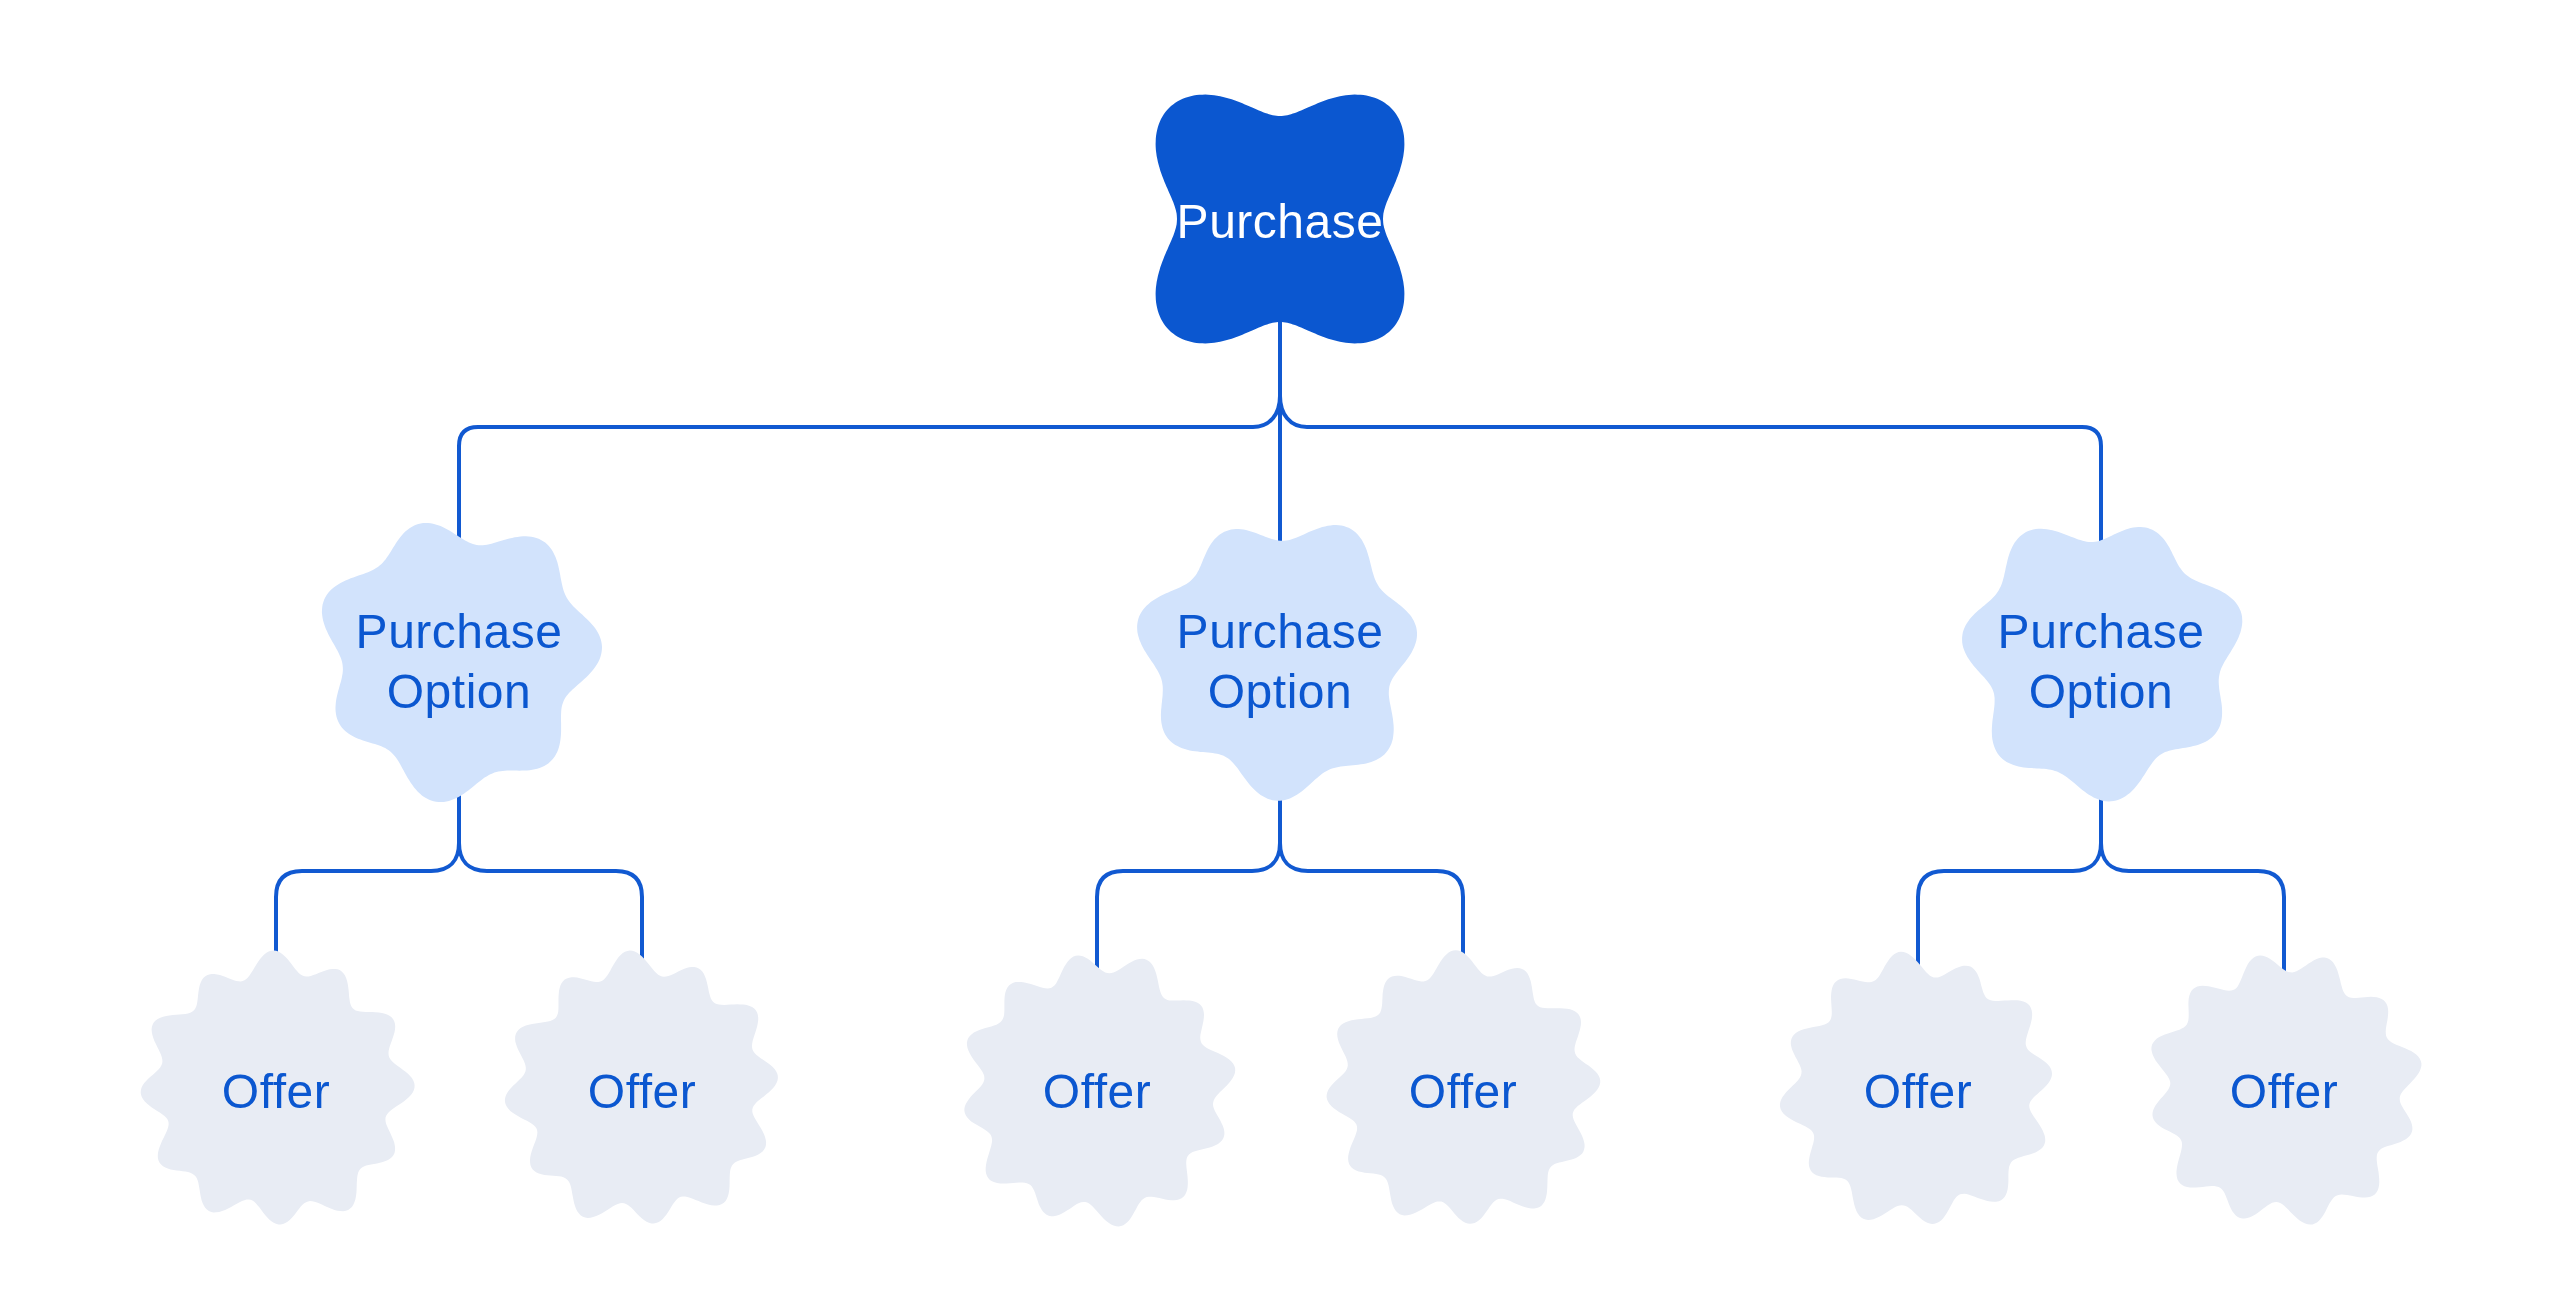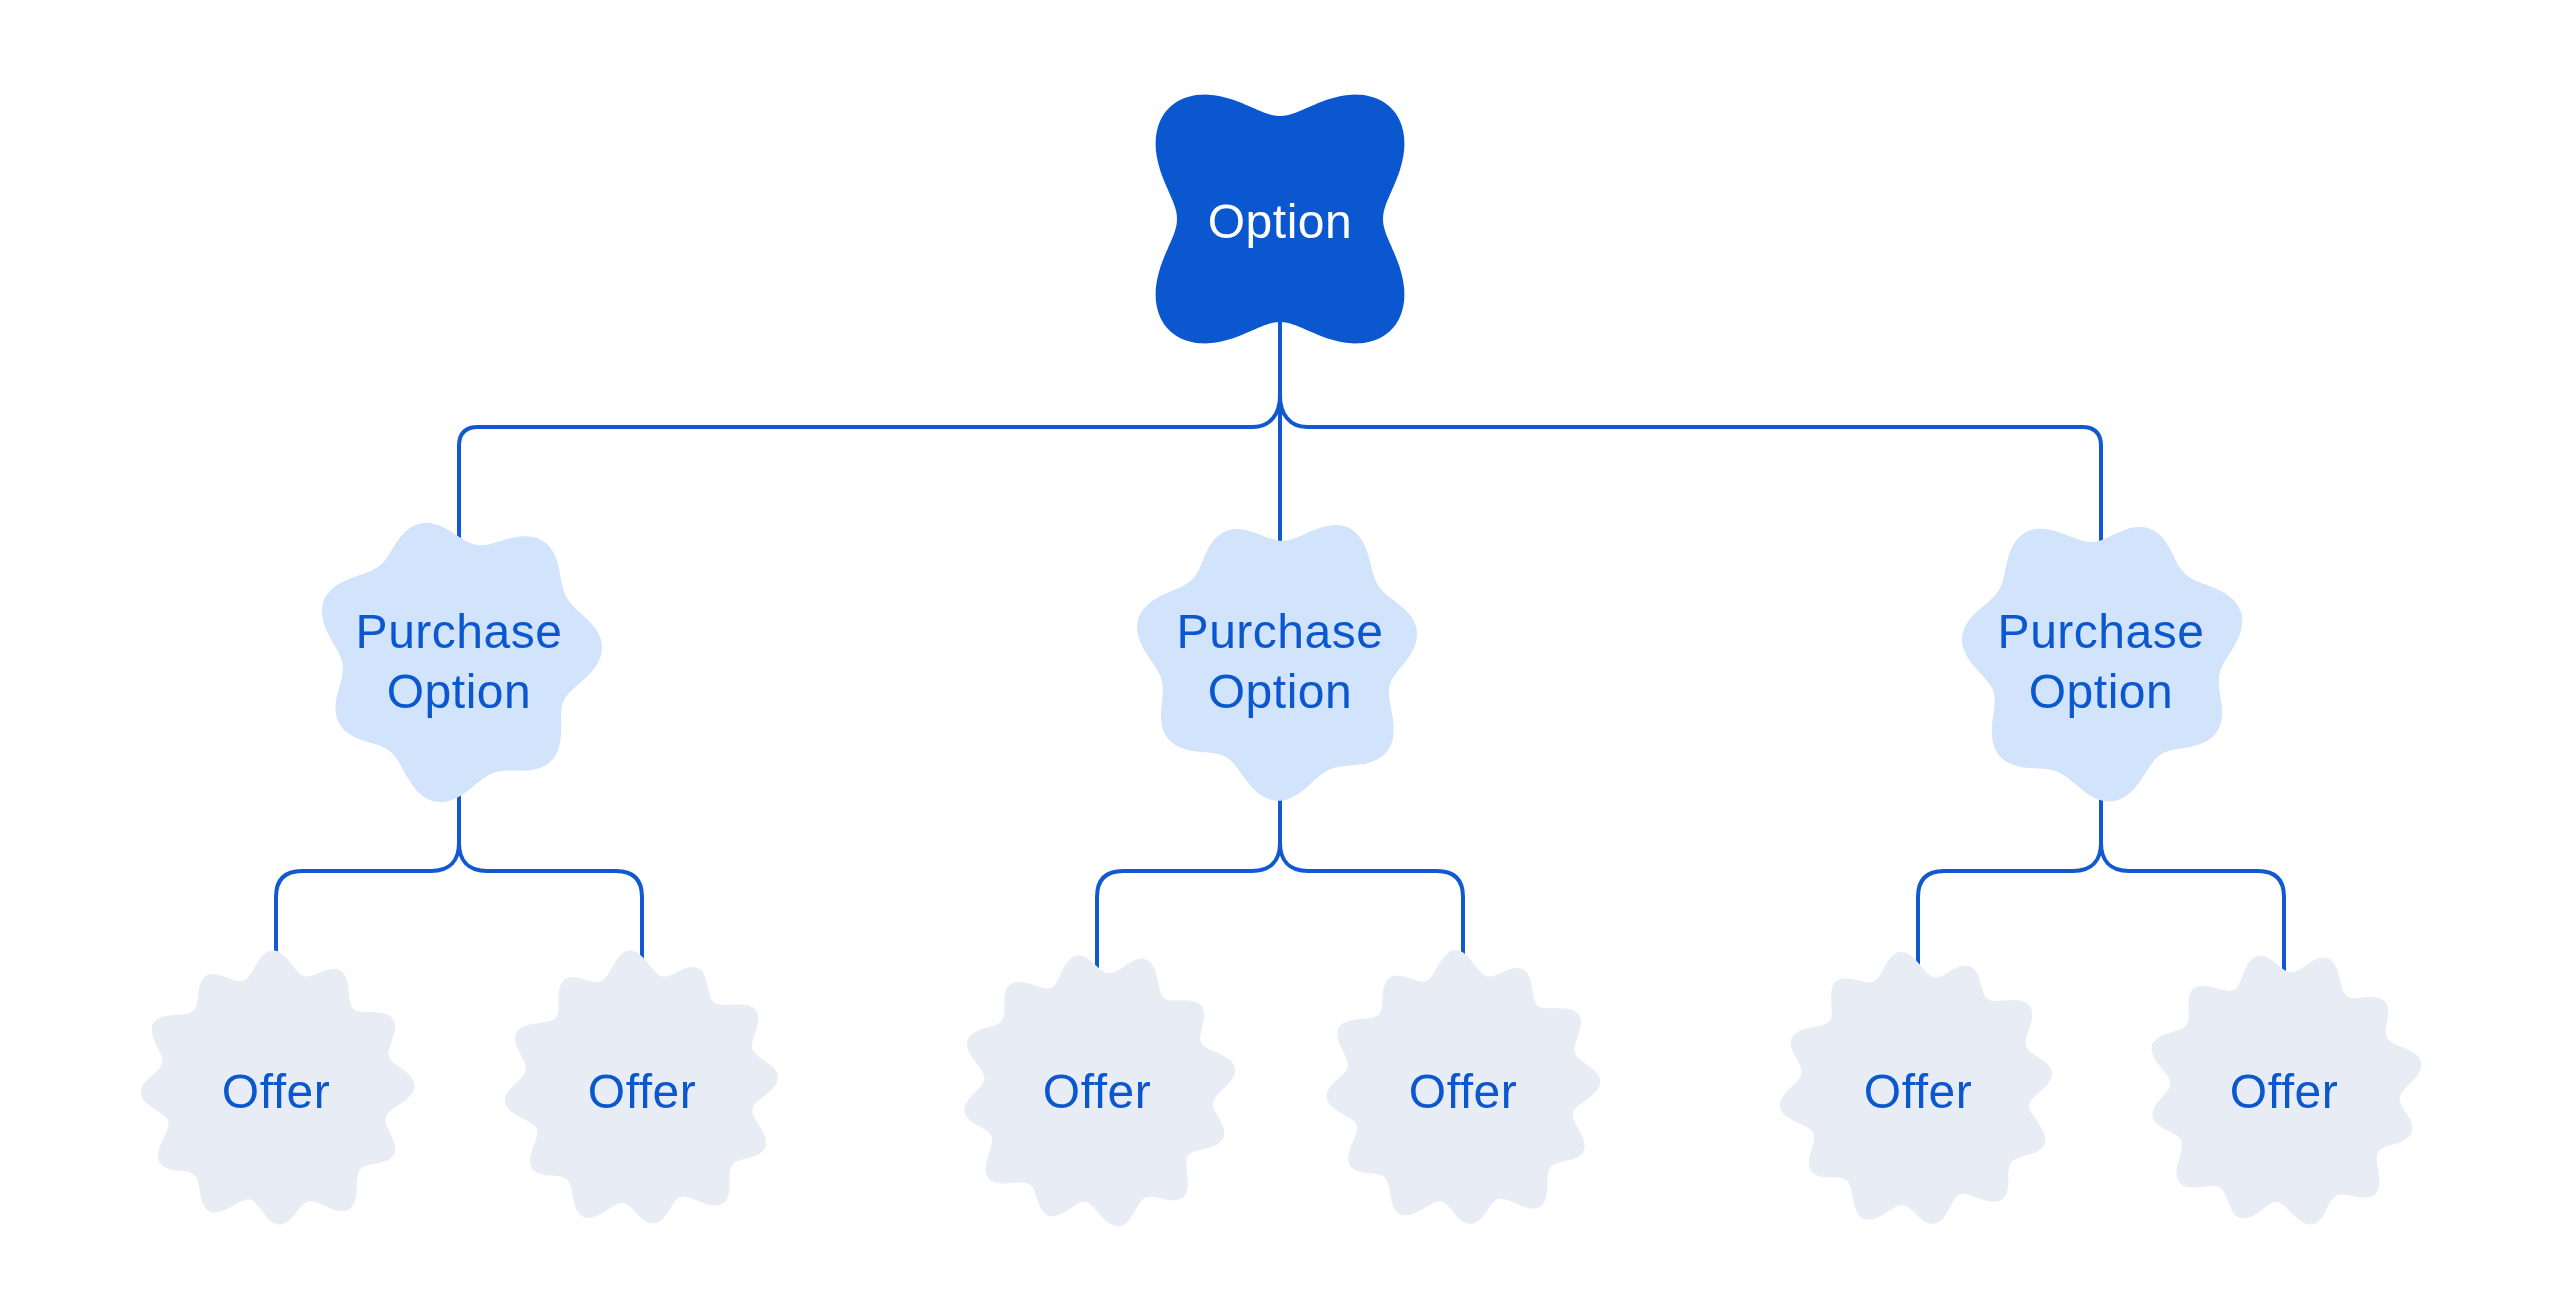--- a/index.html
+++ b/index.html
@@ -70,21 +70,21 @@
 
       <path class="shape-offer" d="M413.9 1090.0L412.7 1092.4L411.1 1094.7L409.0 1097.0L406.7 1099.1L404.1 1101.2L401.3 1103.2L398.5 1105.0L395.8 1106.8L393.3 1108.6L391.0 1110.3L389.0 1112.0L387.5 1113.7L386.3 1115.5L385.6 1117.3L385.4 1119.3L385.6 1121.4L386.1 1123.7L387.0 1126.1L388.1 1128.6L389.4 1131.3L390.7 1134.0L392.0 1136.9L393.2 1139.8L394.2 1142.6L394.8 1145.4L395.1 1148.1L395.0 1150.6L394.5 1153.0L393.5 1155.1L392.0 1157.0L390.2 1158.6L388.0 1160.0L385.5 1161.1L382.8 1162.0L379.9 1162.8L377.0 1163.4L374.0 1163.9L371.2 1164.4L368.5 1164.9L366.1 1165.6L363.9 1166.4L362.0 1167.4L360.5 1168.8L359.2 1170.4L358.3 1172.3L357.7 1174.6L357.2 1177.1L357.0 1180.0L356.8 1183.0L356.7 1186.2L356.6 1189.5L356.4 1192.9L356.0 1196.1L355.4 1199.2L354.5 1202.1L353.3 1204.7L351.9 1206.9L350.1 1208.6L348.1 1210.0L345.8 1210.8L343.2 1211.2L340.4 1211.1L337.5 1210.7L334.5 1209.9L331.4 1208.8L328.3 1207.5L325.3 1206.2L322.4 1204.8L319.6 1203.6L317.0 1202.5L314.5 1201.7L312.1 1201.2L310.0 1201.1L308.0 1201.4L306.1 1202.2L304.2 1203.3L302.5 1204.8L300.8 1206.6L299.1 1208.7L297.3 1211.0L295.5 1213.4L293.7 1215.7L291.7 1218.0L289.7 1220.0L287.5 1221.7L285.3 1223.1L283.0 1224.0L280.7 1224.4L278.3 1224.4L276.0 1223.8L273.7 1222.8L271.4 1221.3L269.2 1219.5L267.1 1217.3L265.1 1215.0L263.1 1212.5L261.3 1210.0L259.5 1207.6L257.7 1205.4L256.0 1203.4L254.3 1201.8L252.5 1200.6L250.6 1199.8L248.7 1199.5L246.6 1199.6L244.4 1200.2L242.0 1201.1L239.5 1202.3L236.8 1203.7L234.0 1205.3L231.1 1206.9L228.1 1208.5L225.1 1209.9L222.1 1211.0L219.2 1211.9L216.3 1212.3L213.6 1212.4L211.2 1211.9L208.9 1211.0L206.9 1209.6L205.2 1207.8L203.8 1205.6L202.6 1203.1L201.6 1200.3L200.9 1197.3L200.3 1194.2L199.8 1191.1L199.3 1188.1L198.8 1185.3L198.3 1182.6L197.6 1180.2L196.7 1178.1L195.5 1176.3L194.1 1174.9L192.3 1173.7L190.3 1172.8L188.0 1172.1L185.4 1171.6L182.6 1171.2L179.7 1170.8L176.6 1170.5L173.6 1170.0L170.6 1169.4L167.8 1168.6L165.3 1167.5L163.0 1166.2L161.1 1164.6L159.6 1162.8L158.5 1160.6L157.9 1158.2L157.8 1155.5L158.0 1152.7L158.7 1149.8L159.7 1146.7L160.9 1143.7L162.2 1140.6L163.7 1137.7L165.1 1134.8L166.4 1132.1L167.4 1129.5L168.2 1127.1L168.6 1124.9L168.6 1122.8L168.2 1120.9L167.3 1119.1L166.0 1117.4L164.2 1115.8L162.1 1114.2L159.8 1112.6L157.2 1110.9L154.5 1109.2L151.8 1107.4L149.3 1105.6L146.9 1103.6L144.8 1101.5L143.1 1099.3L141.8 1097.0L141.0 1094.7L140.7 1092.4L140.9 1090.0L141.5 1087.7L142.7 1085.3L144.2 1083.1L146.1 1080.9L148.2 1078.8L150.4 1076.8L152.6 1074.9L154.8 1073.0L156.9 1071.1L158.7 1069.3L160.2 1067.5L161.3 1065.6L162.1 1063.7L162.4 1061.7L162.3 1059.5L161.8 1057.3L161.0 1054.8L159.9 1052.3L158.6 1049.6L157.2 1046.8L155.8 1043.8L154.4 1040.9L153.3 1037.9L152.4 1035.0L151.8 1032.1L151.6 1029.3L151.9 1026.8L152.7 1024.4L153.9 1022.3L155.6 1020.5L157.7 1018.9L160.3 1017.7L163.1 1016.7L166.2 1016.0L169.5 1015.4L172.8 1015.0L176.2 1014.8L179.4 1014.6L182.5 1014.3L185.4 1014.0L188.0 1013.5L190.2 1012.8L192.1 1011.8L193.7 1010.6L195.0 1009.0L196.0 1007.1L196.7 1004.9L197.2 1002.5L197.6 999.8L197.9 996.9L198.2 993.9L198.6 990.9L199.1 987.9L199.8 985.1L200.7 982.5L201.9 980.1L203.3 978.1L205.0 976.4L207.0 975.2L209.2 974.4L211.7 974.0L214.3 974.0L217.1 974.4L220.0 975.1L222.8 976.0L225.7 977.0L228.5 978.2L231.2 979.2L233.8 980.2L236.3 980.9L238.6 981.3L240.7 981.4L242.7 981.0L244.5 980.3L246.3 979.0L247.9 977.4L249.5 975.4L251.1 973.0L252.8 970.4L254.4 967.7L256.2 964.8L258.0 962.0L259.9 959.2L262.0 956.8L264.2 954.6L266.4 952.8L268.7 951.5L271.1 950.8L273.6 950.5L276.0 950.8L278.4 951.6L280.8 952.9L283.1 954.7L285.3 956.7L287.5 959.1L289.5 961.6L291.5 964.1L293.3 966.6L295.2 969.0L297.0 971.1L298.7 973.0L300.6 974.5L302.4 975.6L304.4 976.2L306.4 976.5L308.6 976.4L310.9 975.9L313.3 975.1L315.9 974.2L318.6 973.1L321.3 971.9L324.1 970.9L327.0 969.9L329.8 969.2L332.5 968.9L335.1 968.9L337.5 969.3L339.7 970.1L341.7 971.4L343.4 973.2L344.9 975.3L346.1 977.9L347.0 980.7L347.7 983.7L348.2 986.9L348.6 990.1L348.9 993.3L349.1 996.4L349.5 999.3L349.9 1001.9L350.5 1004.3L351.3 1006.3L352.5 1008.0L353.9 1009.3L355.6 1010.4L357.7 1011.1L360.2 1011.5L362.9 1011.8L365.8 1011.9L369.0 1012.0L372.2 1012.1L375.5 1012.2L378.8 1012.5L382.0 1013.0L384.9 1013.7L387.6 1014.7L389.9 1016.0L391.8 1017.6L393.3 1019.5L394.4 1021.7L395.0 1024.1L395.2 1026.6L395.0 1029.4L394.5 1032.2L393.7 1035.1L392.7 1038.0L391.7 1040.9L390.7 1043.7L389.8 1046.3L389.1 1048.8L388.6 1051.2L388.5 1053.5L388.7 1055.5L389.3 1057.5L390.4 1059.3L391.8 1061.1L393.6 1062.8L395.7 1064.6L398.1 1066.3L400.6 1068.0L403.1 1069.9L405.6 1071.8L408.0 1073.8L410.1 1075.9L411.9 1078.1L413.3 1080.4L414.2 1082.8L414.6 1085.2L414.5 1087.6Z"></path>
       <path class="shape-offer" d="M771.2 1090.0L768.9 1092.2L766.3 1094.3L763.8 1096.4L761.3 1098.3L758.9 1100.2L756.8 1102.1L755.1 1103.9L753.7 1105.7L752.8 1107.5L752.3 1109.5L752.3 1111.4L752.7 1113.5L753.6 1115.8L754.7 1118.1L756.2 1120.6L757.8 1123.2L759.5 1125.9L761.2 1128.7L762.7 1131.6L764.1 1134.4L765.1 1137.3L765.8 1140.0L766.1 1142.7L765.9 1145.2L765.3 1147.5L764.1 1149.6L762.6 1151.4L760.6 1153.1L758.3 1154.5L755.7 1155.7L752.9 1156.7L750.0 1157.5L747.1 1158.3L744.3 1159.0L741.6 1159.7L739.1 1160.5L736.8 1161.5L734.9 1162.6L733.3 1163.9L732.0 1165.5L731.1 1167.4L730.4 1169.6L730.0 1172.0L729.8 1174.7L729.7 1177.7L729.6 1180.7L729.6 1183.9L729.5 1187.1L729.2 1190.3L728.7 1193.3L728.0 1196.1L726.9 1198.7L725.6 1200.9L723.9 1202.7L721.9 1204.1L719.6 1205.0L717.0 1205.5L714.2 1205.5L711.2 1205.2L708.1 1204.5L704.9 1203.5L701.8 1202.4L698.6 1201.1L695.6 1199.9L692.7 1198.7L690.0 1197.7L687.4 1197.0L685.0 1196.5L682.9 1196.5L680.9 1196.8L679.1 1197.6L677.4 1198.8L675.8 1200.4L674.2 1202.4L672.7 1204.6L671.2 1207.1L669.6 1209.7L668.0 1212.3L666.3 1214.8L664.4 1217.1L662.5 1219.2L660.4 1220.9L658.2 1222.3L656.0 1223.1L653.7 1223.5L651.3 1223.4L649.0 1222.8L646.6 1221.8L644.3 1220.3L642.0 1218.6L639.8 1216.6L637.7 1214.4L635.6 1212.2L633.6 1210.1L631.7 1208.1L629.8 1206.4L627.9 1204.9L626.0 1203.9L624.1 1203.3L622.1 1203.1L620.0 1203.3L617.8 1204.0L615.4 1205.0L613.0 1206.3L610.4 1207.9L607.7 1209.7L604.9 1211.4L602.0 1213.2L599.1 1214.7L596.1 1216.1L593.2 1217.1L590.4 1217.7L587.7 1217.9L585.2 1217.5L582.9 1216.7L580.8 1215.4L579.0 1213.6L577.4 1211.4L576.1 1208.9L575.0 1206.0L574.1 1203.0L573.4 1199.8L572.8 1196.6L572.2 1193.4L571.7 1190.4L571.1 1187.6L570.4 1185.1L569.5 1182.8L568.4 1180.9L567.0 1179.4L565.4 1178.2L563.4 1177.3L561.2 1176.6L558.8 1176.2L556.1 1175.9L553.3 1175.7L550.3 1175.5L547.3 1175.3L544.4 1174.9L541.5 1174.3L538.9 1173.5L536.5 1172.4L534.4 1171.1L532.7 1169.4L531.4 1167.4L530.5 1165.2L530.1 1162.7L530.0 1160.0L530.3 1157.1L530.9 1154.1L531.8 1151.1L532.8 1148.1L533.9 1145.1L535.0 1142.2L536.0 1139.4L536.7 1136.9L537.2 1134.5L537.4 1132.3L537.1 1130.3L536.5 1128.4L535.3 1126.7L533.8 1125.2L531.8 1123.7L529.5 1122.2L526.9 1120.8L524.1 1119.4L521.2 1117.9L518.3 1116.3L515.4 1114.6L512.7 1112.8L510.3 1110.9L508.3 1108.8L506.7 1106.6L505.6 1104.3L505.0 1102.0L504.9 1099.6L505.3 1097.2L506.2 1094.7L507.6 1092.3L509.2 1090.0L511.2 1087.7L513.3 1085.5L515.6 1083.4L517.8 1081.3L519.8 1079.3L521.7 1077.4L523.3 1075.4L524.5 1073.5L525.4 1071.5L525.8 1069.5L525.8 1067.4L525.4 1065.2L524.7 1062.9L523.7 1060.5L522.4 1058.0L521.0 1055.3L519.6 1052.6L518.2 1049.8L517.0 1047.0L516.0 1044.1L515.3 1041.4L515.1 1038.7L515.2 1036.2L515.9 1033.8L517.0 1031.7L518.6 1029.8L520.6 1028.1L523.0 1026.7L525.8 1025.6L528.8 1024.7L532.1 1023.9L535.4 1023.4L538.7 1022.9L541.9 1022.5L545.0 1022.1L547.8 1021.6L550.3 1020.9L552.5 1020.1L554.3 1019.0L555.8 1017.7L556.9 1016.0L557.7 1014.1L558.2 1011.8L558.4 1009.3L558.5 1006.5L558.5 1003.6L558.5 1000.5L558.5 997.3L558.7 994.2L559.0 991.1L559.6 988.2L560.4 985.6L561.5 983.2L563.0 981.2L564.7 979.6L566.8 978.5L569.1 977.7L571.6 977.3L574.3 977.3L577.1 977.6L580.0 978.2L582.9 978.9L585.8 979.7L588.6 980.5L591.3 981.2L593.8 981.7L596.1 982.0L598.3 981.9L600.4 981.5L602.2 980.7L603.9 979.4L605.5 977.8L607.1 975.8L608.6 973.5L610.1 970.9L611.6 968.1L613.2 965.2L614.9 962.4L616.7 959.7L618.6 957.1L620.6 954.9L622.8 953.1L625.0 951.8L627.4 950.9L629.8 950.6L632.3 950.8L634.7 951.6L637.2 952.8L639.6 954.5L642.0 956.6L644.3 958.9L646.5 961.4L648.6 964.0L650.6 966.6L652.6 969.0L654.5 971.2L656.3 973.1L658.2 974.7L660.1 975.8L662.0 976.5L664.0 976.8L666.1 976.6L668.3 976.1L670.6 975.3L673.0 974.2L675.6 972.9L678.2 971.5L680.9 970.2L683.7 969.0L686.4 968.0L689.1 967.3L691.7 966.9L694.2 967.0L696.6 967.5L698.7 968.4L700.6 969.8L702.3 971.6L703.8 973.8L705.0 976.4L706.0 979.1L706.8 982.1L707.5 985.1L708.2 988.1L708.7 991.0L709.4 993.8L710.1 996.3L710.9 998.5L712.0 1000.4L713.3 1002.0L714.9 1003.2L716.7 1004.0L718.9 1004.6L721.4 1004.8L724.2 1004.9L727.2 1004.8L730.4 1004.6L733.8 1004.4L737.2 1004.3L740.5 1004.4L743.7 1004.6L746.8 1005.1L749.6 1005.9L752.1 1007.1L754.2 1008.5L755.8 1010.3L757.1 1012.4L757.8 1014.8L758.2 1017.4L758.2 1020.2L757.8 1023.1L757.2 1026.2L756.3 1029.2L755.4 1032.2L754.4 1035.2L753.5 1038.0L752.7 1040.7L752.2 1043.2L752.0 1045.6L752.1 1047.7L752.6 1049.7L753.5 1051.6L754.8 1053.3L756.5 1055.0L758.5 1056.6L760.7 1058.2L763.1 1059.8L765.6 1061.5L768.1 1063.2L770.5 1065.0L772.7 1067.0L774.6 1069.0L776.1 1071.2L777.2 1073.4L777.8 1075.7L777.9 1078.1L777.5 1080.5L776.5 1082.9L775.1 1085.4L773.4 1087.7Z"></path>
       <path class="shape-offer" d="M1222.2 1090.0L1220.0 1092.1L1218.0 1094.2L1216.2 1096.2L1214.8 1098.2L1213.8 1100.2L1213.2 1102.2L1213.0 1104.2L1213.2 1106.3L1213.9 1108.5L1214.8 1110.8L1216.0 1113.1L1217.4 1115.6L1218.9 1118.1L1220.4 1120.8L1221.7 1123.4L1222.9 1126.1L1223.8 1128.8L1224.3 1131.4L1224.4 1133.9L1224.0 1136.2L1223.2 1138.4L1221.9 1140.5L1220.1 1142.3L1218.0 1143.9L1215.4 1145.2L1212.7 1146.4L1209.7 1147.4L1206.6 1148.3L1203.5 1149.0L1200.5 1149.7L1197.6 1150.4L1195.0 1151.2L1192.6 1152.1L1190.6 1153.2L1189.0 1154.4L1187.8 1156.0L1186.9 1157.8L1186.4 1159.9L1186.2 1162.3L1186.3 1164.9L1186.5 1167.8L1186.9 1170.9L1187.3 1174.2L1187.6 1177.5L1187.8 1180.8L1187.8 1184.1L1187.6 1187.2L1187.1 1190.0L1186.2 1192.6L1185.0 1194.9L1183.5 1196.8L1181.6 1198.3L1179.4 1199.3L1176.9 1200.0L1174.2 1200.3L1171.4 1200.3L1168.4 1199.9L1165.4 1199.4L1162.4 1198.8L1159.4 1198.1L1156.6 1197.5L1153.9 1197.0L1151.4 1196.7L1149.1 1196.7L1146.9 1197.1L1145.0 1197.8L1143.2 1198.9L1141.6 1200.3L1140.1 1202.2L1138.6 1204.3L1137.2 1206.8L1135.8 1209.4L1134.3 1212.1L1132.8 1214.8L1131.1 1217.4L1129.4 1219.9L1127.5 1222.0L1125.4 1223.8L1123.3 1225.2L1121.0 1226.1L1118.6 1226.4L1116.2 1226.3L1113.6 1225.6L1111.1 1224.4L1108.6 1222.8L1106.2 1220.9L1103.7 1218.7L1101.4 1216.2L1099.2 1213.7L1097.0 1211.3L1094.9 1208.9L1092.9 1206.8L1091.0 1205.0L1089.1 1203.6L1087.2 1202.6L1085.2 1202.0L1083.3 1201.9L1081.2 1202.2L1079.1 1203.0L1076.9 1204.1L1074.5 1205.5L1072.1 1207.2L1069.6 1208.9L1066.9 1210.6L1064.2 1212.3L1061.5 1213.7L1058.8 1214.9L1056.1 1215.8L1053.5 1216.2L1051.1 1216.2L1048.8 1215.7L1046.6 1214.7L1044.7 1213.3L1042.9 1211.5L1041.4 1209.3L1040.0 1206.8L1038.8 1204.2L1037.8 1201.3L1036.9 1198.5L1036.0 1195.7L1035.1 1193.1L1034.1 1190.6L1033.0 1188.5L1031.8 1186.6L1030.4 1185.1L1028.7 1184.0L1026.8 1183.2L1024.6 1182.7L1022.1 1182.5L1019.3 1182.5L1016.4 1182.7L1013.3 1183.0L1010.0 1183.3L1006.7 1183.5L1003.4 1183.6L1000.2 1183.4L997.2 1183.0L994.5 1182.3L992.0 1181.3L989.9 1179.9L988.2 1178.1L987.0 1176.0L986.1 1173.6L985.7 1170.9L985.7 1167.9L986.0 1164.9L986.6 1161.7L987.4 1158.5L988.4 1155.3L989.4 1152.1L990.3 1149.1L991.1 1146.3L991.7 1143.6L992.1 1141.2L992.0 1139.0L991.6 1136.9L990.8 1135.1L989.6 1133.4L988.0 1131.9L986.0 1130.4L983.8 1129.0L981.4 1127.6L978.8 1126.1L976.2 1124.6L973.6 1123.1L971.2 1121.4L969.1 1119.5L967.3 1117.6L965.9 1115.5L964.9 1113.3L964.4 1111.0L964.4 1108.6L964.9 1106.2L965.9 1103.8L967.3 1101.4L969.0 1099.0L970.9 1096.6L973.0 1094.3L975.2 1092.1L977.3 1090.0L979.3 1087.9L981.1 1086.0L982.5 1084.0L983.6 1082.1L984.2 1080.1L984.4 1078.2L984.2 1076.1L983.5 1074.0L982.4 1071.8L980.9 1069.5L979.2 1067.1L977.3 1064.6L975.3 1061.9L973.3 1059.2L971.5 1056.4L969.8 1053.5L968.5 1050.7L967.5 1047.9L967.0 1045.2L966.9 1042.7L967.4 1040.2L968.3 1038.0L969.8 1036.0L971.7 1034.2L973.9 1032.6L976.5 1031.2L979.4 1030.1L982.3 1029.0L985.4 1028.1L988.4 1027.3L991.3 1026.5L994.0 1025.6L996.4 1024.7L998.5 1023.6L1000.3 1022.3L1001.7 1020.8L1002.8 1019.0L1003.6 1017.0L1004.1 1014.8L1004.3 1012.2L1004.4 1009.5L1004.4 1006.6L1004.4 1003.7L1004.4 1000.6L1004.6 997.6L1004.9 994.7L1005.5 991.9L1006.4 989.4L1007.6 987.2L1009.2 985.3L1011.0 983.9L1013.2 982.8L1015.7 982.1L1018.5 981.9L1021.4 982.0L1024.5 982.5L1027.6 983.2L1030.8 984.0L1033.9 985.0L1037.0 986.0L1039.9 987.0L1042.6 987.7L1045.1 988.2L1047.5 988.4L1049.6 988.2L1051.4 987.7L1053.1 986.6L1054.7 985.2L1056.1 983.4L1057.4 981.1L1058.7 978.6L1059.9 975.9L1061.2 973.0L1062.6 970.0L1064.1 967.1L1065.7 964.4L1067.4 961.9L1069.3 959.7L1071.3 957.9L1073.5 956.6L1075.7 955.8L1078.1 955.5L1080.5 955.7L1082.9 956.3L1085.4 957.4L1087.8 958.8L1090.2 960.5L1092.5 962.4L1094.8 964.4L1097.0 966.4L1099.1 968.3L1101.2 969.9L1103.2 971.3L1105.2 972.4L1107.2 973.0L1109.3 973.2L1111.4 973.1L1113.5 972.5L1115.8 971.5L1118.1 970.2L1120.6 968.7L1123.1 967.0L1125.8 965.3L1128.5 963.6L1131.3 962.0L1134.1 960.6L1136.9 959.6L1139.6 959.0L1142.2 958.8L1144.6 959.1L1146.9 959.9L1149.0 961.2L1150.9 963.0L1152.6 965.2L1154.0 967.8L1155.2 970.7L1156.2 973.8L1157.0 977.1L1157.8 980.4L1158.4 983.6L1159.0 986.7L1159.7 989.6L1160.5 992.2L1161.4 994.5L1162.6 996.4L1163.9 997.9L1165.5 999.1L1167.4 999.9L1169.6 1000.4L1172.0 1000.6L1174.7 1000.6L1177.5 1000.6L1180.5 1000.4L1183.6 1000.3L1186.6 1000.4L1189.6 1000.5L1192.5 1001.0L1195.1 1001.7L1197.5 1002.7L1199.5 1004.0L1201.2 1005.7L1202.4 1007.6L1203.3 1009.9L1203.8 1012.4L1204.0 1015.1L1203.8 1018.0L1203.4 1020.9L1202.8 1023.9L1202.2 1026.8L1201.5 1029.7L1200.9 1032.4L1200.4 1035.0L1200.2 1037.4L1200.4 1039.6L1200.8 1041.6L1201.7 1043.4L1203.0 1045.0L1204.7 1046.5L1206.8 1047.9L1209.2 1049.2L1211.9 1050.4L1214.9 1051.7L1217.9 1053.0L1220.9 1054.5L1223.9 1056.0L1226.7 1057.7L1229.2 1059.5L1231.4 1061.4L1233.1 1063.5L1234.3 1065.8L1235.1 1068.1L1235.2 1070.6L1234.9 1073.1L1234.0 1075.6L1232.7 1078.1L1231.0 1080.6L1229.0 1083.1L1226.8 1085.5L1224.5 1087.8Z"></path>
       <path class="shape-offer" d="M1597.0 1090.0L1595.1 1092.3L1592.8 1094.5L1590.3 1096.7L1587.7 1098.7L1585.0 1100.7L1582.4 1102.5L1579.9 1104.4L1577.7 1106.1L1575.9 1107.9L1574.4 1109.6L1573.4 1111.5L1572.8 1113.3L1572.7 1115.3L1573.0 1117.4L1573.7 1119.7L1574.7 1122.0L1576.0 1124.6L1577.5 1127.2L1579.0 1129.9L1580.5 1132.8L1581.9 1135.6L1583.1 1138.5L1583.9 1141.3L1584.5 1144.1L1584.6 1146.7L1584.2 1149.1L1583.4 1151.4L1582.2 1153.4L1580.5 1155.1L1578.4 1156.6L1576.0 1157.9L1573.4 1159.0L1570.6 1159.8L1567.6 1160.6L1564.7 1161.2L1561.9 1161.9L1559.2 1162.5L1556.7 1163.2L1554.6 1164.1L1552.7 1165.2L1551.1 1166.6L1549.8 1168.2L1548.9 1170.1L1548.2 1172.3L1547.8 1174.8L1547.6 1177.6L1547.5 1180.6L1547.4 1183.7L1547.3 1187.0L1547.1 1190.2L1546.8 1193.4L1546.2 1196.5L1545.4 1199.4L1544.3 1201.9L1542.9 1204.1L1541.2 1205.9L1539.1 1207.2L1536.8 1208.1L1534.2 1208.5L1531.4 1208.5L1528.4 1208.0L1525.4 1207.3L1522.2 1206.3L1519.1 1205.0L1516.0 1203.7L1513.0 1202.4L1510.2 1201.1L1507.5 1200.1L1504.9 1199.3L1502.6 1198.8L1500.4 1198.7L1498.4 1199.0L1496.6 1199.8L1494.8 1200.9L1493.1 1202.5L1491.5 1204.4L1489.9 1206.5L1488.3 1208.9L1486.6 1211.3L1484.8 1213.8L1483.0 1216.2L1481.0 1218.4L1479.0 1220.3L1476.9 1221.8L1474.6 1223.0L1472.3 1223.6L1470.0 1223.8L1467.7 1223.5L1465.3 1222.7L1463.0 1221.4L1460.7 1219.8L1458.5 1217.9L1456.4 1215.7L1454.4 1213.4L1452.4 1211.1L1450.5 1208.8L1448.7 1206.7L1446.9 1204.9L1445.0 1203.4L1443.2 1202.3L1441.3 1201.6L1439.3 1201.4L1437.2 1201.6L1435.0 1202.2L1432.7 1203.2L1430.2 1204.5L1427.5 1206.0L1424.8 1207.7L1421.9 1209.4L1418.9 1211.1L1416.0 1212.6L1413.0 1213.8L1410.0 1214.8L1407.2 1215.3L1404.5 1215.4L1402.0 1215.0L1399.7 1214.2L1397.7 1212.8L1395.9 1211.0L1394.4 1208.8L1393.2 1206.2L1392.1 1203.4L1391.3 1200.4L1390.7 1197.2L1390.1 1194.1L1389.6 1191.0L1389.1 1188.0L1388.5 1185.3L1387.8 1182.8L1386.9 1180.6L1385.8 1178.8L1384.4 1177.3L1382.8 1176.0L1380.8 1175.1L1378.6 1174.4L1376.1 1174.0L1373.3 1173.6L1370.5 1173.3L1367.5 1173.0L1364.5 1172.7L1361.6 1172.1L1358.7 1171.5L1356.1 1170.5L1353.8 1169.3L1351.8 1167.8L1350.3 1166.0L1349.1 1164.0L1348.4 1161.6L1348.1 1159.1L1348.2 1156.3L1348.7 1153.4L1349.5 1150.4L1350.5 1147.3L1351.7 1144.3L1353.0 1141.3L1354.2 1138.4L1355.3 1135.7L1356.2 1133.1L1356.9 1130.7L1357.1 1128.5L1357.0 1126.5L1356.4 1124.6L1355.4 1122.9L1354.0 1121.3L1352.1 1119.7L1349.9 1118.2L1347.4 1116.7L1344.7 1115.2L1341.8 1113.5L1339.0 1111.9L1336.3 1110.1L1333.7 1108.2L1331.5 1106.2L1329.5 1104.0L1328.1 1101.8L1327.1 1099.5L1326.6 1097.1L1326.7 1094.8L1327.2 1092.4L1328.2 1090.0L1329.6 1087.7L1331.4 1085.4L1333.4 1083.2L1335.6 1081.1L1337.8 1079.0L1340.0 1077.1L1342.1 1075.1L1343.9 1073.3L1345.4 1071.4L1346.6 1069.5L1347.4 1067.5L1347.8 1065.5L1347.7 1063.4L1347.3 1061.2L1346.5 1058.8L1345.5 1056.3L1344.2 1053.7L1342.8 1051.0L1341.4 1048.1L1340.1 1045.3L1338.9 1042.4L1338.0 1039.5L1337.4 1036.7L1337.2 1034.0L1337.4 1031.4L1338.1 1029.1L1339.3 1027.0L1341.0 1025.1L1343.1 1023.5L1345.6 1022.2L1348.4 1021.2L1351.5 1020.3L1354.8 1019.7L1358.1 1019.3L1361.5 1018.9L1364.7 1018.6L1367.8 1018.3L1370.7 1017.9L1373.2 1017.3L1375.5 1016.5L1377.3 1015.5L1378.9 1014.3L1380.1 1012.7L1380.9 1010.7L1381.5 1008.5L1381.9 1006.0L1382.2 1003.3L1382.3 1000.4L1382.5 997.3L1382.6 994.2L1383.0 991.2L1383.5 988.2L1384.2 985.4L1385.2 982.9L1386.5 980.7L1388.0 978.9L1389.9 977.5L1392.0 976.4L1394.4 975.9L1397.0 975.7L1399.7 975.8L1402.5 976.3L1405.4 977.0L1408.3 977.9L1411.2 978.8L1413.9 979.7L1416.5 980.5L1419.0 981.1L1421.3 981.5L1423.5 981.4L1425.5 981.0L1427.3 980.2L1429.1 979.0L1430.7 977.3L1432.3 975.3L1433.8 973.0L1435.4 970.3L1437.0 967.6L1438.6 964.7L1440.4 961.8L1442.3 959.1L1444.3 956.6L1446.4 954.4L1448.6 952.6L1450.9 951.3L1453.2 950.5L1455.7 950.2L1458.1 950.5L1460.6 951.3L1463.0 952.6L1465.4 954.3L1467.7 956.4L1469.9 958.8L1472.0 961.3L1474.0 963.9L1476.0 966.4L1477.9 968.9L1479.7 971.1L1481.5 973.0L1483.4 974.5L1485.2 975.6L1487.2 976.4L1489.2 976.6L1491.3 976.5L1493.5 976.0L1495.9 975.2L1498.4 974.2L1501.0 973.0L1503.7 971.8L1506.4 970.6L1509.2 969.6L1512.0 968.7L1514.7 968.2L1517.3 968.0L1519.8 968.3L1522.0 968.9L1524.1 970.1L1525.9 971.6L1527.5 973.6L1528.8 976.0L1529.9 978.7L1530.8 981.6L1531.4 984.6L1532.0 987.7L1532.4 990.8L1532.9 993.8L1533.4 996.6L1533.9 999.2L1534.7 1001.5L1535.6 1003.4L1536.9 1005.0L1538.4 1006.3L1540.2 1007.2L1542.4 1007.8L1544.9 1008.1L1547.6 1008.3L1550.6 1008.3L1553.8 1008.2L1557.1 1008.2L1560.5 1008.2L1563.8 1008.4L1567.0 1008.7L1570.1 1009.3L1572.8 1010.2L1575.2 1011.4L1577.2 1012.9L1578.8 1014.8L1580.0 1016.9L1580.7 1019.3L1581.0 1021.9L1580.9 1024.7L1580.4 1027.6L1579.7 1030.5L1578.8 1033.5L1577.9 1036.4L1576.9 1039.3L1575.9 1042.1L1575.2 1044.7L1574.7 1047.1L1574.5 1049.4L1574.7 1051.5L1575.2 1053.5L1576.2 1055.4L1577.5 1057.2L1579.3 1058.8L1581.3 1060.5L1583.6 1062.2L1586.0 1063.9L1588.5 1065.6L1591.0 1067.4L1593.3 1069.4L1595.5 1071.4L1597.3 1073.5L1598.7 1075.7L1599.7 1078.0L1600.2 1080.4L1600.2 1082.8L1599.6 1085.2L1598.6 1087.6Z"></path>
       <path class="shape-offer" d="M2041.9 1090.0L2039.5 1092.1L2037.2 1094.2L2035.0 1096.1L2033.1 1098.0L2031.5 1099.9L2030.3 1101.8L2029.5 1103.7L2029.2 1105.6L2029.4 1107.6L2030.0 1109.7L2031.0 1112.0L2032.3 1114.3L2033.9 1116.8L2035.7 1119.3L2037.6 1122.0L2039.4 1124.8L2041.2 1127.7L2042.7 1130.5L2043.9 1133.4L2044.8 1136.1L2045.2 1138.8L2045.2 1141.4L2044.6 1143.8L2043.6 1145.9L2042.1 1147.9L2040.2 1149.6L2038.0 1151.1L2035.4 1152.4L2032.6 1153.5L2029.7 1154.5L2026.7 1155.3L2023.8 1156.1L2021.0 1156.9L2018.4 1157.7L2016.1 1158.7L2014.0 1159.8L2012.3 1161.1L2011.0 1162.6L2010.0 1164.5L2009.2 1166.6L2008.8 1168.9L2008.5 1171.5L2008.4 1174.3L2008.4 1177.3L2008.4 1180.4L2008.3 1183.5L2008.0 1186.5L2007.6 1189.5L2006.9 1192.3L2005.9 1194.8L2004.6 1197.0L2003.0 1198.8L2001.0 1200.2L1998.8 1201.2L1996.2 1201.7L1993.4 1201.8L1990.4 1201.6L1987.3 1201.0L1984.2 1200.1L1981.0 1199.1L1977.8 1197.9L1974.8 1196.8L1971.9 1195.7L1969.1 1194.8L1966.6 1194.1L1964.2 1193.8L1962.1 1193.9L1960.1 1194.3L1958.4 1195.2L1956.8 1196.5L1955.3 1198.2L1953.8 1200.3L1952.5 1202.7L1951.1 1205.3L1949.6 1208.1L1948.1 1210.8L1946.5 1213.6L1944.8 1216.1L1943.0 1218.4L1941.0 1220.4L1938.9 1222.0L1936.7 1223.1L1934.4 1223.7L1932.1 1223.9L1929.7 1223.5L1927.3 1222.7L1924.9 1221.5L1922.5 1219.9L1920.2 1218.1L1918.0 1216.1L1915.8 1214.0L1913.7 1212.0L1911.7 1210.1L1909.7 1208.4L1907.8 1207.0L1905.8 1206.0L1903.8 1205.4L1901.8 1205.2L1899.7 1205.4L1897.5 1206.1L1895.2 1207.1L1892.8 1208.4L1890.3 1210.0L1887.7 1211.7L1884.9 1213.5L1882.1 1215.2L1879.2 1216.8L1876.4 1218.1L1873.5 1219.2L1870.8 1219.8L1868.1 1219.9L1865.6 1219.6L1863.3 1218.8L1861.2 1217.5L1859.4 1215.7L1857.8 1213.5L1856.4 1210.9L1855.3 1208.0L1854.3 1204.8L1853.6 1201.6L1852.9 1198.3L1852.3 1195.1L1851.8 1192.0L1851.1 1189.1L1850.4 1186.5L1849.5 1184.3L1848.4 1182.3L1847.1 1180.8L1845.5 1179.6L1843.6 1178.7L1841.4 1178.1L1839.0 1177.8L1836.3 1177.6L1833.5 1177.5L1830.6 1177.4L1827.5 1177.4L1824.5 1177.1L1821.6 1176.8L1818.9 1176.1L1816.4 1175.2L1814.2 1174.1L1812.3 1172.6L1810.9 1170.7L1809.8 1168.6L1809.1 1166.2L1808.8 1163.6L1808.9 1160.8L1809.3 1157.9L1809.9 1154.9L1810.7 1151.9L1811.6 1149.0L1812.4 1146.1L1813.2 1143.4L1813.8 1140.8L1814.1 1138.4L1814.1 1136.3L1813.7 1134.3L1812.9 1132.5L1811.7 1130.8L1810.0 1129.3L1808.0 1127.9L1805.6 1126.5L1802.9 1125.2L1800.0 1123.8L1797.0 1122.4L1794.0 1120.9L1791.0 1119.3L1788.2 1117.6L1785.8 1115.7L1783.6 1113.7L1781.9 1111.5L1780.7 1109.3L1780.1 1106.9L1779.9 1104.5L1780.3 1102.0L1781.2 1099.6L1782.5 1097.1L1784.2 1094.7L1786.1 1092.3L1788.3 1090.0L1790.6 1087.8L1792.8 1085.6L1795.0 1083.6L1796.9 1081.5L1798.6 1079.6L1800.0 1077.6L1800.9 1075.6L1801.4 1073.6L1801.6 1071.6L1801.3 1069.4L1800.6 1067.2L1799.6 1064.8L1798.4 1062.4L1797.1 1059.8L1795.6 1057.2L1794.3 1054.5L1793.0 1051.8L1791.9 1049.0L1791.2 1046.3L1790.8 1043.7L1790.9 1041.2L1791.4 1038.9L1792.4 1036.7L1793.9 1034.7L1795.8 1033.0L1798.1 1031.5L1800.8 1030.3L1803.7 1029.2L1806.9 1028.4L1810.1 1027.7L1813.3 1027.1L1816.4 1026.5L1819.4 1026.0L1822.1 1025.3L1824.6 1024.6L1826.7 1023.6L1828.4 1022.5L1829.7 1021.0L1830.7 1019.3L1831.3 1017.3L1831.7 1015.0L1831.8 1012.4L1831.7 1009.5L1831.5 1006.5L1831.3 1003.3L1831.1 1000.0L1831.0 996.8L1831.2 993.6L1831.6 990.6L1832.2 987.8L1833.2 985.3L1834.5 983.1L1836.1 981.4L1838.1 980.0L1840.3 979.1L1842.8 978.5L1845.5 978.3L1848.3 978.5L1851.2 978.9L1854.2 979.5L1857.1 980.2L1860.0 980.9L1862.7 981.5L1865.3 982.0L1867.8 982.3L1870.0 982.2L1872.1 981.8L1874.0 981.1L1875.7 979.9L1877.4 978.3L1878.9 976.4L1880.4 974.1L1881.8 971.6L1883.3 968.9L1884.8 966.1L1886.4 963.4L1888.2 960.7L1890.0 958.2L1892.0 956.1L1894.1 954.3L1896.3 952.9L1898.6 952.1L1901.0 951.8L1903.5 952.0L1906.0 952.8L1908.5 954.0L1911.0 955.7L1913.4 957.7L1915.7 960.0L1918.0 962.5L1920.2 965.1L1922.3 967.6L1924.3 970.0L1926.2 972.2L1928.1 974.1L1930.0 975.7L1931.9 976.8L1933.8 977.4L1935.8 977.6L1937.9 977.4L1940.0 976.8L1942.3 975.8L1944.7 974.5L1947.1 973.1L1949.7 971.6L1952.4 970.1L1955.1 968.6L1957.8 967.4L1960.5 966.4L1963.2 965.8L1965.7 965.7L1968.1 965.9L1970.4 966.6L1972.4 967.8L1974.2 969.4L1975.9 971.4L1977.3 973.7L1978.4 976.3L1979.5 979.1L1980.4 982.0L1981.1 984.9L1981.9 987.7L1982.7 990.4L1983.5 992.9L1984.5 995.0L1985.6 996.9L1987.0 998.4L1988.7 999.5L1990.6 1000.3L1992.8 1000.8L1995.4 1001.0L1998.1 1001.0L2001.1 1000.8L2004.3 1000.6L2007.6 1000.4L2011.0 1000.2L2014.3 1000.2L2017.6 1000.3L2020.6 1000.8L2023.4 1001.5L2025.9 1002.6L2028.0 1004.1L2029.7 1005.8L2030.9 1008.0L2031.7 1010.4L2032.1 1013.0L2032.1 1015.9L2031.8 1018.9L2031.1 1022.0L2030.3 1025.2L2029.3 1028.3L2028.3 1031.3L2027.4 1034.3L2026.6 1037.0L2026.0 1039.6L2025.7 1042.1L2025.7 1044.3L2026.2 1046.3L2027.0 1048.2L2028.2 1049.9L2029.8 1051.5L2031.8 1053.0L2034.0 1054.5L2036.4 1056.1L2038.9 1057.6L2041.4 1059.2L2043.9 1060.9L2046.1 1062.8L2048.1 1064.7L2049.8 1066.8L2051.0 1068.9L2051.7 1071.2L2052.0 1073.5L2051.8 1075.9L2051.0 1078.4L2049.9 1080.8L2048.3 1083.2L2046.4 1085.5L2044.2 1087.8Z"></path>
       <path class="shape-offer" d="M2403.8 1090.0L2402.2 1092.1L2400.9 1094.1L2400.1 1096.1L2399.7 1098.1L2399.8 1100.1L2400.2 1102.2L2401.1 1104.4L2402.2 1106.6L2403.6 1108.9L2405.2 1111.4L2406.8 1113.9L2408.3 1116.4L2409.7 1119.0L2410.9 1121.6L2411.8 1124.2L2412.3 1126.8L2412.4 1129.3L2412.0 1131.6L2411.1 1133.8L2409.8 1135.8L2408.0 1137.6L2405.8 1139.2L2403.3 1140.6L2400.6 1141.9L2397.6 1143.0L2394.6 1144.0L2391.7 1144.9L2388.8 1145.7L2386.1 1146.6L2383.7 1147.5L2381.6 1148.6L2379.8 1149.9L2378.5 1151.4L2377.5 1153.1L2376.9 1155.1L2376.7 1157.3L2376.7 1159.9L2377.0 1162.7L2377.4 1165.7L2378.0 1168.9L2378.5 1172.1L2378.9 1175.5L2379.2 1178.8L2379.3 1182.0L2379.1 1185.1L2378.5 1187.9L2377.6 1190.4L2376.4 1192.6L2374.7 1194.4L2372.7 1195.8L2370.4 1196.7L2367.9 1197.3L2365.1 1197.6L2362.1 1197.5L2359.1 1197.2L2356.0 1196.7L2352.9 1196.1L2350.0 1195.5L2347.1 1195.0L2344.4 1194.7L2341.9 1194.5L2339.7 1194.7L2337.6 1195.2L2335.7 1196.0L2334.0 1197.3L2332.5 1198.9L2331.1 1200.9L2329.7 1203.1L2328.4 1205.6L2327.0 1208.3L2325.7 1211.0L2324.2 1213.7L2322.6 1216.3L2320.9 1218.6L2319.0 1220.7L2317.0 1222.4L2314.8 1223.6L2312.6 1224.4L2310.2 1224.6L2307.7 1224.3L2305.2 1223.6L2302.6 1222.3L2300.0 1220.7L2297.5 1218.7L2295.1 1216.6L2292.7 1214.2L2290.4 1211.9L2288.2 1209.5L2286.0 1207.4L2284.0 1205.5L2282.0 1204.0L2280.1 1202.9L2278.1 1202.2L2276.2 1201.9L2274.2 1202.2L2272.1 1202.8L2270.0 1203.9L2267.8 1205.3L2265.5 1207.0L2263.0 1208.8L2260.5 1210.8L2257.9 1212.7L2255.3 1214.4L2252.6 1216.0L2249.9 1217.2L2247.3 1218.1L2244.7 1218.5L2242.3 1218.5L2240.0 1217.9L2237.8 1216.9L2235.8 1215.5L2234.1 1213.6L2232.5 1211.4L2231.1 1208.9L2229.8 1206.2L2228.7 1203.4L2227.6 1200.6L2226.6 1197.9L2225.6 1195.4L2224.5 1193.0L2223.3 1191.0L2221.9 1189.3L2220.4 1188.0L2218.6 1187.0L2216.5 1186.4L2214.2 1186.1L2211.6 1186.0L2208.8 1186.2L2205.8 1186.5L2202.7 1186.9L2199.5 1187.2L2196.2 1187.5L2193.0 1187.5L2190.0 1187.4L2187.1 1186.9L2184.4 1186.2L2182.1 1185.0L2180.2 1183.5L2178.6 1181.6L2177.5 1179.4L2176.8 1176.8L2176.5 1174.0L2176.5 1171.0L2176.9 1167.8L2177.5 1164.6L2178.3 1161.3L2179.2 1158.1L2180.1 1154.9L2180.9 1152.0L2181.5 1149.2L2181.9 1146.6L2182.0 1144.2L2181.8 1142.1L2181.1 1140.2L2180.1 1138.5L2178.6 1136.9L2176.8 1135.5L2174.7 1134.2L2172.3 1132.9L2169.7 1131.6L2167.0 1130.3L2164.3 1128.9L2161.7 1127.4L2159.3 1125.8L2157.1 1124.0L2155.3 1122.1L2153.9 1120.0L2153.0 1117.9L2152.5 1115.6L2152.5 1113.2L2153.0 1110.7L2154.0 1108.3L2155.3 1105.8L2156.9 1103.4L2158.8 1101.0L2160.8 1098.6L2162.8 1096.4L2164.7 1094.2L2166.5 1092.1L2168.0 1090.0L2169.1 1088.0L2169.9 1086.0L2170.3 1084.0L2170.2 1082.0L2169.6 1080.0L2168.6 1077.9L2167.3 1075.7L2165.6 1073.4L2163.7 1070.9L2161.7 1068.4L2159.6 1065.8L2157.5 1063.1L2155.6 1060.4L2154.0 1057.6L2152.7 1054.8L2151.9 1052.1L2151.4 1049.5L2151.5 1047.0L2152.1 1044.6L2153.3 1042.4L2154.9 1040.4L2156.9 1038.6L2159.3 1037.1L2162.0 1035.7L2164.9 1034.5L2168.0 1033.4L2171.0 1032.4L2174.0 1031.5L2176.9 1030.6L2179.5 1029.7L2181.8 1028.6L2183.8 1027.4L2185.5 1026.0L2186.8 1024.4L2187.7 1022.6L2188.3 1020.5L2188.6 1018.1L2188.7 1015.6L2188.7 1012.8L2188.6 1009.9L2188.5 1006.9L2188.4 1003.9L2188.5 1001.0L2188.8 998.1L2189.4 995.4L2190.3 993.0L2191.5 990.8L2193.1 989.1L2195.0 987.7L2197.3 986.6L2199.8 986.0L2202.6 985.8L2205.5 985.9L2208.6 986.3L2211.8 986.9L2215.0 987.7L2218.1 988.5L2221.1 989.3L2223.9 990.0L2226.5 990.5L2229.0 990.7L2231.2 990.6L2233.1 990.1L2234.9 989.2L2236.4 987.9L2237.8 986.2L2239.0 984.1L2240.2 981.6L2241.3 978.9L2242.5 975.9L2243.7 972.9L2245.0 969.9L2246.4 966.9L2247.9 964.1L2249.6 961.6L2251.5 959.5L2253.5 957.7L2255.6 956.5L2257.9 955.7L2260.3 955.5L2262.7 955.8L2265.2 956.5L2267.7 957.6L2270.2 959.1L2272.7 960.8L2275.1 962.6L2277.4 964.6L2279.7 966.5L2281.9 968.2L2284.0 969.8L2286.1 971.0L2288.1 971.9L2290.2 972.3L2292.2 972.4L2294.3 972.0L2296.5 971.3L2298.7 970.1L2301.0 968.7L2303.5 967.1L2306.0 965.4L2308.6 963.6L2311.2 961.9L2313.9 960.3L2316.6 959.1L2319.3 958.1L2322.0 957.6L2324.5 957.6L2326.9 958.0L2329.1 958.9L2331.2 960.4L2333.0 962.3L2334.6 964.7L2336.1 967.4L2337.3 970.3L2338.3 973.5L2339.2 976.7L2340.1 980.0L2340.8 983.2L2341.6 986.1L2342.4 988.9L2343.3 991.3L2344.4 993.3L2345.7 995.0L2347.2 996.3L2349.0 997.2L2351.1 997.7L2353.4 997.9L2355.9 997.9L2358.7 997.8L2361.6 997.5L2364.7 997.2L2367.8 996.9L2370.9 996.8L2373.9 996.9L2376.7 997.3L2379.3 997.9L2381.7 998.9L2383.7 1000.2L2385.3 1001.9L2386.6 1003.9L2387.5 1006.2L2388.0 1008.7L2388.2 1011.5L2388.1 1014.4L2387.8 1017.3L2387.4 1020.3L2386.8 1023.2L2386.3 1026.1L2385.9 1028.8L2385.7 1031.3L2385.8 1033.6L2386.1 1035.7L2386.8 1037.6L2387.9 1039.3L2389.5 1040.8L2391.4 1042.2L2393.6 1043.5L2396.2 1044.7L2399.0 1045.8L2402.0 1047.0L2405.1 1048.3L2408.2 1049.7L2411.1 1051.1L2413.8 1052.8L2416.2 1054.6L2418.2 1056.5L2419.8 1058.7L2420.8 1060.9L2421.4 1063.3L2421.4 1065.8L2420.8 1068.3L2419.8 1070.9L2418.4 1073.5L2416.6 1076.1L2414.6 1078.6L2412.3 1081.0L2410.0 1083.4L2407.8 1085.7L2405.7 1087.9Z"></path>
     </g>
   </svg>
 
-  <div class="label root-label" style="left:1130px; top:192px;">Option</div>
+  <div class="label root-label" style="left:1130px; top:192px;">Purchase</div>
 
   <div class="label" style="left:309px; top:602px;">Purchase Option</div>
   <div class="label" style="left:1130px; top:602px;">Purchase Option</div>
   <div class="label" style="left:1951px; top:602px;">Purchase Option</div>
 
   <div class="label" style="left:126px; top:1062px;">Offer</div>
   <div class="label" style="left:492px; top:1062px;">Offer</div>
   <div class="label" style="left:947px; top:1062px;">Offer</div>
   <div class="label" style="left:1313px; top:1062px;">Offer</div>
   <div class="label" style="left:1768px; top:1062px;">Offer</div>

